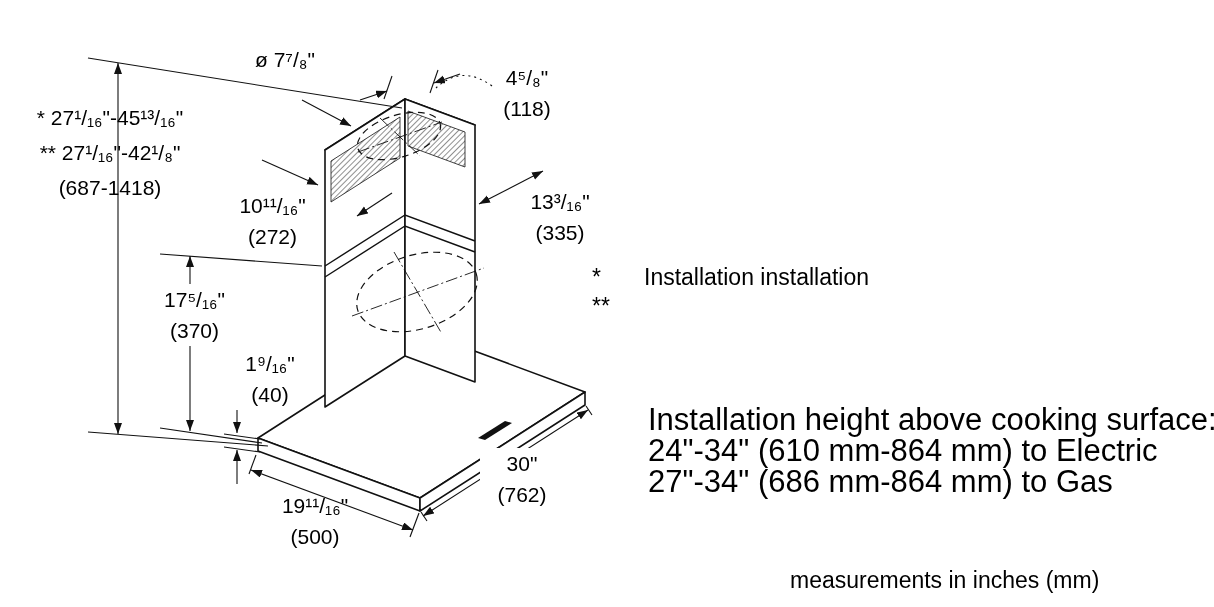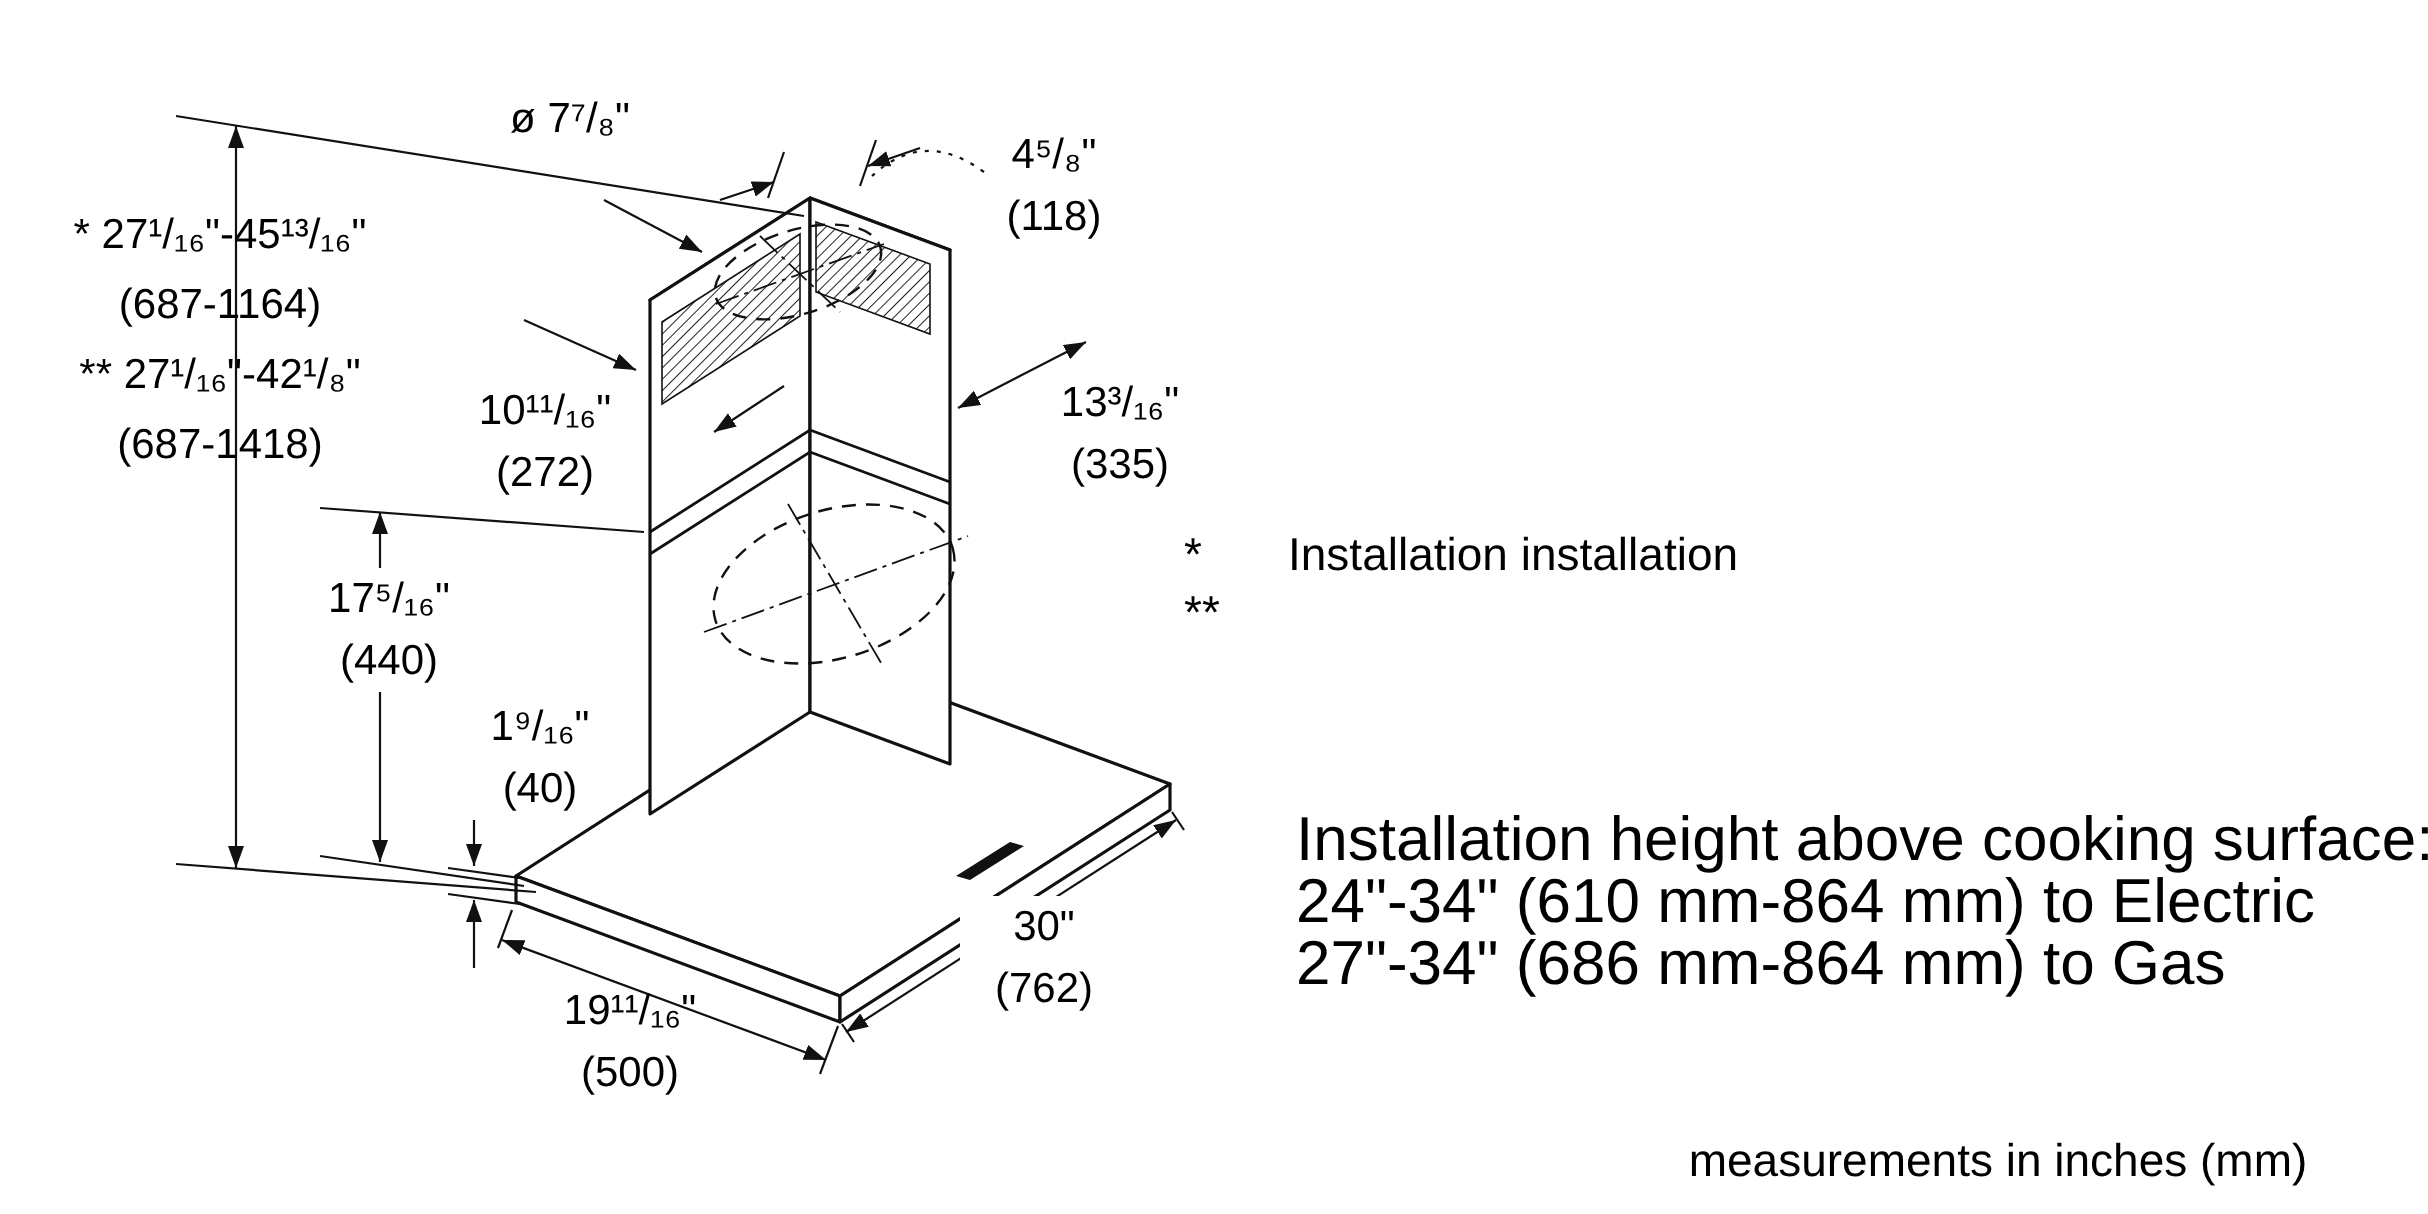--- a/index.html
+++ b/index.html
@@ -6,21 +6,21 @@
   #page{position:relative;width:1214px;height:607px;background:#ffffff;overflow:hidden;
         font-family:"Liberation Sans","DejaVu Sans",sans-serif;color:#000;}
   svg{position:absolute;left:0;top:0;}
   .dim-label{position:absolute;text-align:center;font-size:21px;line-height:31px;white-space:nowrap;}
   .dim-label.masked{background:#fff;padding:0 2px;}
   .range-block{position:absolute;text-align:center;font-size:21px;line-height:35px;white-space:nowrap;}
   .legend{position:absolute;font-size:23px;line-height:29px;}
   .legend-row{display:flex;}
   .legend-sym{display:inline-block;width:52px;}
   .install{position:absolute;font-size:31px;line-height:31px;white-space:nowrap;}
-  .footer-note{position:absolute;font-size:23px;text-align:center;white-space:nowrap;}
+  .footer-note{position:absolute;font-size:23px;text-align:left;white-space:nowrap;}
 </style>
 </head>
 <body>
 
 <div id="page">
 
   <svg width="1214" height="607" viewBox="0 0 1214 607">
     <defs>
       <marker id="arr" markerWidth="12" markerHeight="10" refX="11" refY="4" orient="auto-start-reverse" markerUnits="userSpaceOnUse">
         <path d="M0,0 L11,4 L0,8 Z" fill="#111"></path>
@@ -105,38 +105,37 @@
     <div>ø 7⁷/₈"</div>
   </div>
 
   <div class="dim-label" style="left:487px;top:62px;width:80px">
     <div>4⁵/₈"</div>
     <div>(118)</div>
   </div>
 
   <div class="range-block" style="left:5px;top:100px;width:210px">
     <div>* 27¹/₁₆"-45¹³/₁₆"</div>
-    <div>(687-1164)</div>
     <div>** 27¹/₁₆"-42¹/₈"</div>
     <div>(687-1418)</div>
   </div>
 
   <div class="dim-label" style="left:225px;top:190px;width:95px">
     <div>10¹¹/₁₆"</div>
     <div>(272)</div>
   </div>
 
   <div class="dim-label" style="left:510px;top:186px;width:100px">
     <div>13³/₁₆"</div>
     <div>(335)</div>
   </div>
 
   <div class="dim-label masked" style="left:145px;top:284px;width:95px">
     <div>17⁵/₁₆"</div>
-    <div>(440)</div>
+    <div>(370)</div>
   </div>
 
   <div class="dim-label" style="left:230px;top:348px;width:80px">
     <div>1⁹/₁₆"</div>
     <div>(40)</div>
   </div>
 
   <div class="dim-label masked" style="left:480px;top:448px;width:80px">
     <div>30"</div>
     <div>(762)</div>

